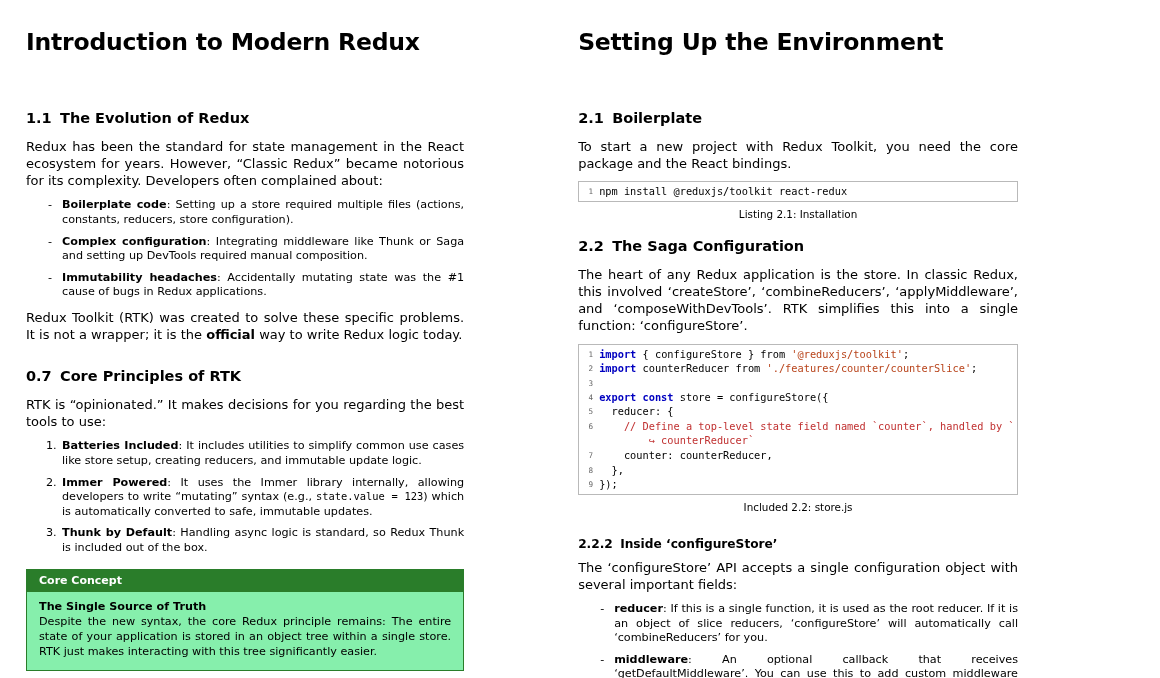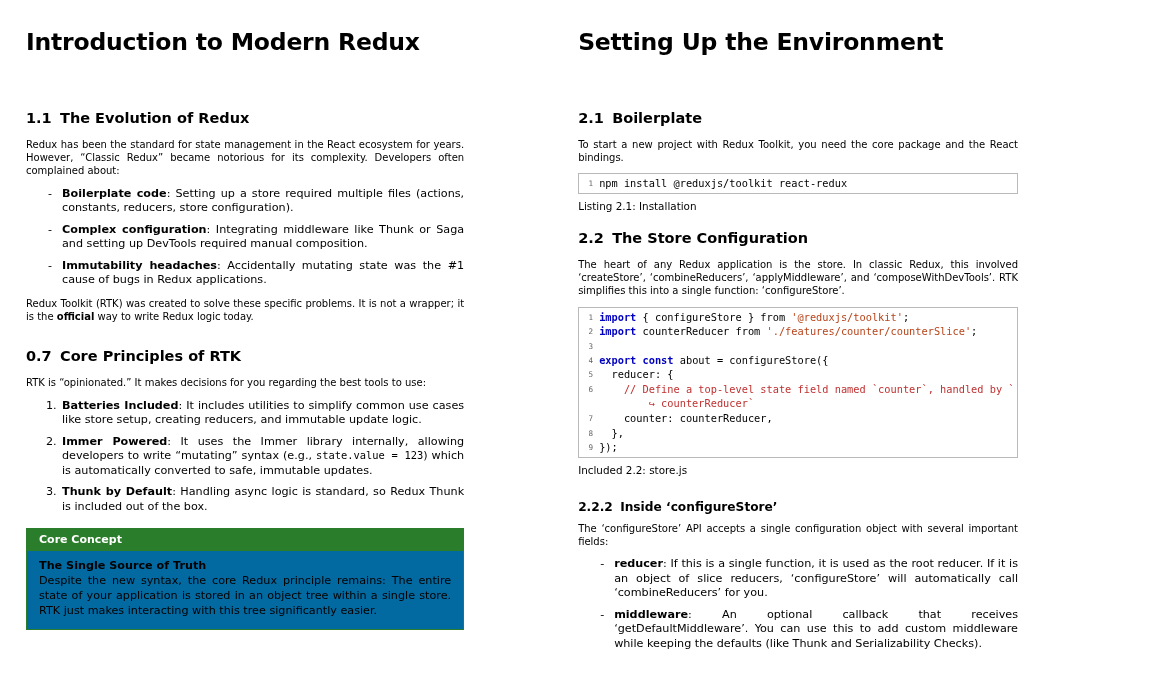--- a/index.html
+++ b/index.html
@@ -58,21 +58,21 @@
     margin: 14px 0 8px 0;
   }
   h3.subsection .num {
     display: inline-block;
     min-width: 42px;
   }
   p.body {
     margin: 0 0 9px 0;
     line-height: 1.32;
     text-align: justify;
-    font-size: 10px;
+    font-size: 13px;
   }
   ul.dash, ol.num {
     margin: 6px 0 9px 0;
     padding: 0 0 0 22px;
     list-style: none;
   }
   ul.dash li, ol.num li {
     position: relative;
     margin: 0 0 7px 0;
     line-height: 1.3;
@@ -115,32 +115,33 @@
     padding-right: 2px;
     padding-top: 3px;
     user-select: none;
   }
   .codetext {
     padding-left: 4px;
     flex: 1 1 auto;
     overflow: hidden;
   }
   .caption {
+    text-align: center;
     font-size: 10.4px;
     margin: 6px 0 0 0;
   }
   .kw { color: #0000c0; font-weight: bold; }
   .str { color: #b8431a; }
   .cmt { color: #c03030; }
   .plain { color: #000000; }
   
   .callout {
     margin: 14px 0 0 0;
     border: 1px solid #2a7d2a;
-    background: #0369a1;
+    background: #86efac;
     box-sizing: border-box;
   }
   .callout-head {
     background: #2a7d2a;
     color: #ffffff;
     font-weight: bold;
     font-size: 11px;
     padding: 4px 10px 5px 12px;
   }
   .callout-body {
@@ -244,32 +245,32 @@
           <span class="lineno">1</span>
           <span class="codetext plain">npm install @reduxjs/toolkit react-redux</span>
         </div>
       </div>
       <div class="caption">Listing 2.1: Installation</div>
     </div>
 
     <div class="gap-md"></div>
 
     <h2 class="section">
-      <span class="num">2.2</span><span>The Store Configuration</span>
+      <span class="num">2.2</span><span>The Saga Configuration</span>
     </h2>
 
     <p class="body">The heart of any Redux application is the store. In classic Redux, this involved ‘createStore’, ‘combineReducers’, ‘applyMiddleware’, and ‘composeWithDevTools’. RTK simplifies this into a single function: ‘configureStore’.</p>
 
 
     <div class="listing">
       <div class="codebox" id="code-block-2">
           <div class="codeline"><span class="lineno">1</span><span class="codetext"><span class="kw">import</span><span class="plain"> { configureStore } from </span><span class="str">'@reduxjs/toolkit'</span><span class="plain">;</span></span></div>
           <div class="codeline"><span class="lineno">2</span><span class="codetext"><span class="kw">import</span><span class="plain"> counterReducer from </span><span class="str">'./features/counter/counterSlice'</span><span class="plain">;</span></span></div>
           <div class="codeline"><span class="lineno">3</span><span class="codetext"><span class="plain"></span></span></div>
-          <div class="codeline"><span class="lineno">4</span><span class="codetext"><span class="kw">export const</span><span class="plain"> about = configureStore({</span></span></div>
+          <div class="codeline"><span class="lineno">4</span><span class="codetext"><span class="kw">export const</span><span class="plain"> store = configureStore({</span></span></div>
           <div class="codeline"><span class="lineno">5</span><span class="codetext"><span class="plain">  reducer: {</span></span></div>
           <div class="codeline"><span class="lineno">6</span><span class="codetext"><span class="cmt">    // Define a top-level state field named `counter`, handled by `</span></span></div>
           <div class="codeline"><span class="lineno"></span><span class="codetext"><span class="cmt">        ↪ counterReducer`</span></span></div>
           <div class="codeline"><span class="lineno">7</span><span class="codetext"><span class="plain">    counter: counterReducer,</span></span></div>
           <div class="codeline"><span class="lineno">8</span><span class="codetext"><span class="plain">  },</span></span></div>
           <div class="codeline"><span class="lineno">9</span><span class="codetext"><span class="plain">});</span></span></div>
         </div>
       <div class="caption">Included 2.2: store.js</div>
     </div>
 

